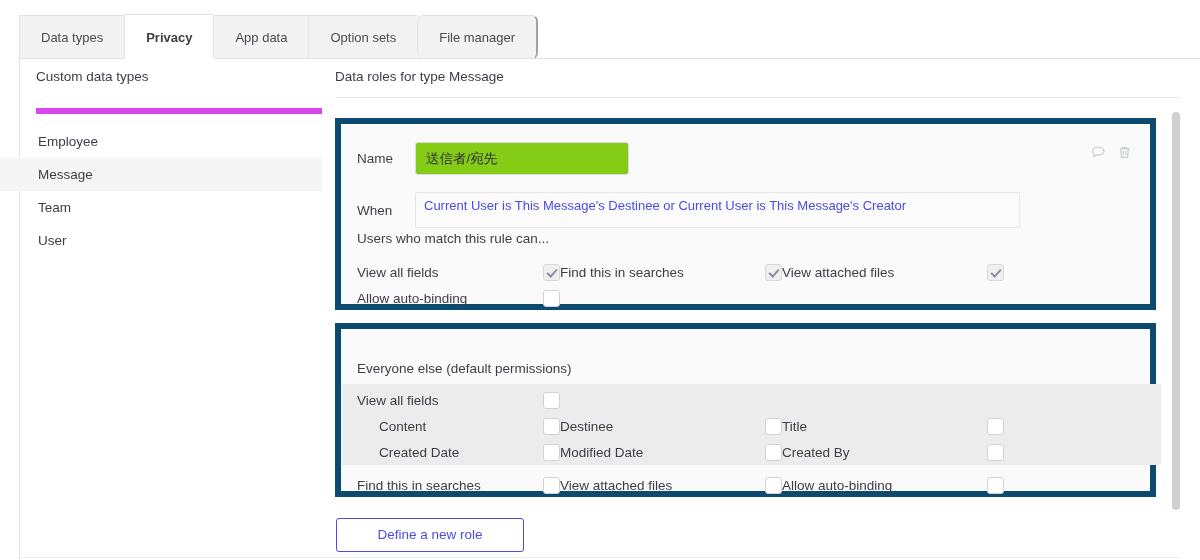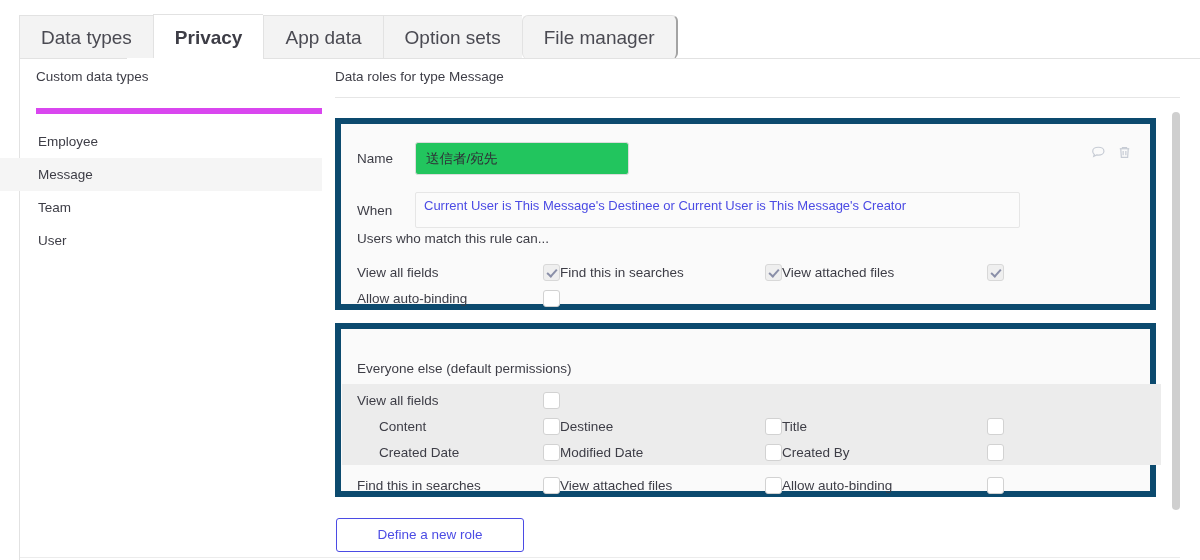--- a/index.html
+++ b/index.html
@@ -35,21 +35,21 @@
   .tab {
     height: 44px;
     line-height: 44px;
     padding: 0 21px;
     box-sizing: border-box;
     background: #f3f3f3;
     border: 1px solid #e2e2e2;
     border-bottom: none;
     border-right: none;
     color: #4a4a52;
-    font-size: 19px;
+    font-size: 13px;
     text-align: center;
     position: relative;
     white-space: nowrap;
   }
   .tab:last-child { border-right: 2px solid #a3a3a3; border-radius: 6px; }
   .tab.active {
     background: #ffffff;
     color: #3d3d46;
     height: 45px;
     line-height: 45px;
@@ -152,21 +152,21 @@
     font-size: 13.5px;
     color: #3d3d46;
   }
   .lbl-name { width: 58px; }
   .name-input {
     width: 214px;
     height: 33px;
     box-sizing: border-box;
     border: 1px solid #dcdcdc;
     border-radius: 3px;
-    background: #22c55e;
+    background: #84cc16;
     font-family: "Liberation Sans", sans-serif;
     font-size: 13.5px;
     color: #2f2f36;
     padding: 0 10px;
     outline: none;
   }
   .icon-group {
     position: absolute;
     right: 17px;
     top: 20px;

